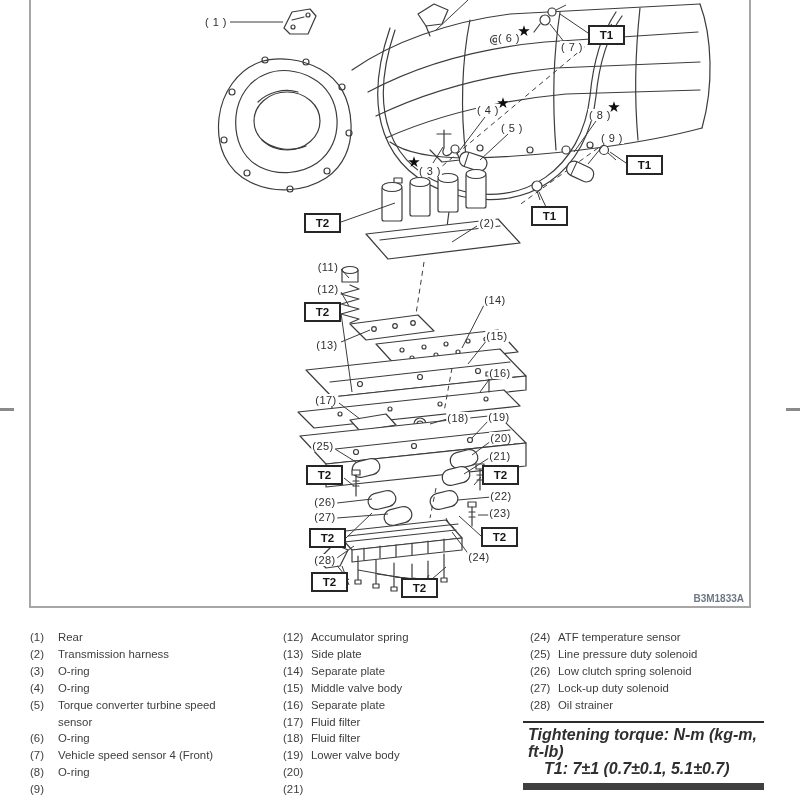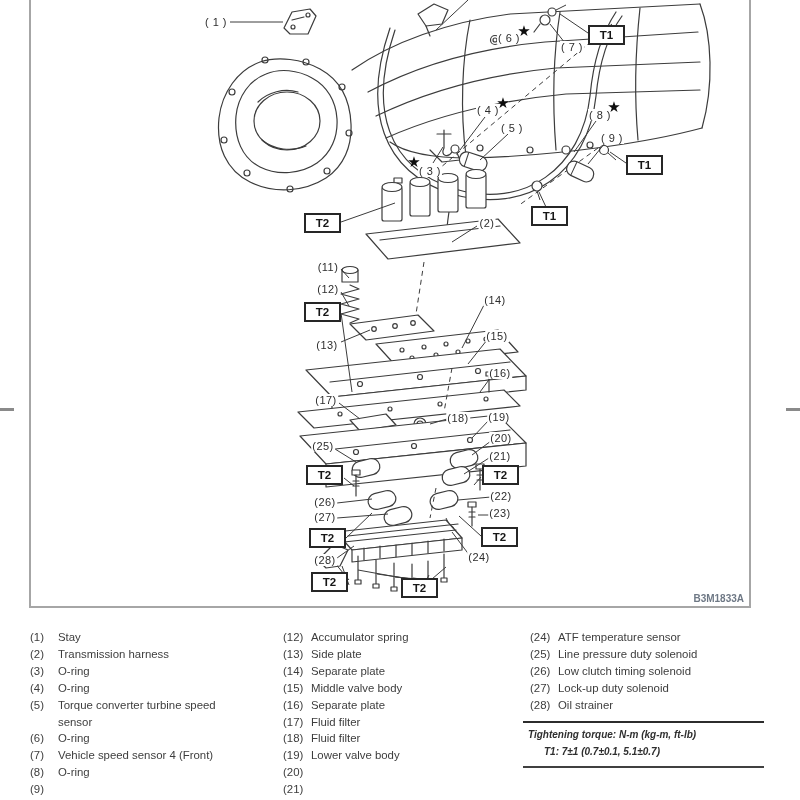--- a/index.html
+++ b/index.html
@@ -29,23 +29,23 @@
   
   .parts{position:absolute;left:0;top:629px;width:800px;font-size:11.4px;color:#3d3d3d;}
   .pl-col{position:absolute;top:0;}
   .pl-col1{left:30px;width:205px;}
   .pl-col2{left:283px;width:230px;}
   .pl-col3{left:530px;width:228px;}
   .pl-item{display:flex;line-height:16.9px;}
   .pl-num{width:28px;flex:none;}
   .pl-label{flex:1;}
   .torque-note{position:absolute;left:523px;top:721px;width:236px;
-               border-top:2px solid #2c2c2c;border-bottom:2px solid #404040;
+               border-top:2px solid #2c2c2c;border-bottom:7px solid #404040;
                padding:3px 0 6px 5px;font-style:italic;font-weight:bold;
-               font-size:10px;color:#2f2f2f;}
+               font-size:16px;color:#2f2f2f;}
   .tn-title{line-height:17px;}
   .tn-line{line-height:17px;padding-left:16px;}
 </style>
 </head>
 <body>
 
 <div class="page">
 
   <svg class="art" width="800" height="620" viewBox="0 0 800 620">
 
@@ -327,21 +327,21 @@
   <div class="border-l"></div>
   <div class="border-r"></div>
   <div class="border-b"></div>
   <div class="tick tick-l"></div>
   <div class="tick tick-r"></div>
 
   <div class="parts" id="parts">
       <div class="pl-col pl-col1">
         <div class="pl-item">
           <div class="pl-num">(1)</div>
-          <div class="pl-label">Stay</div>
+          <div class="pl-label">Rear</div>
         </div>
         <div class="pl-item">
           <div class="pl-num">(2)</div>
           <div class="pl-label">Transmission harness</div>
         </div>
         <div class="pl-item">
           <div class="pl-num">(3)</div>
           <div class="pl-label">O-ring</div>
         </div>
         <div class="pl-item">
@@ -420,21 +420,21 @@
         <div class="pl-item">
           <div class="pl-num">(24)</div>
           <div class="pl-label">ATF temperature sensor</div>
         </div>
         <div class="pl-item">
           <div class="pl-num">(25)</div>
           <div class="pl-label">Line pressure duty solenoid</div>
         </div>
         <div class="pl-item">
           <div class="pl-num">(26)</div>
-          <div class="pl-label">Low clutch timing solenoid</div>
+          <div class="pl-label">Low clutch spring solenoid</div>
         </div>
         <div class="pl-item">
           <div class="pl-num">(27)</div>
           <div class="pl-label">Lock-up duty solenoid</div>
         </div>
         <div class="pl-item">
           <div class="pl-num">(28)</div>
           <div class="pl-label">Oil strainer</div>
         </div>
       </div>

